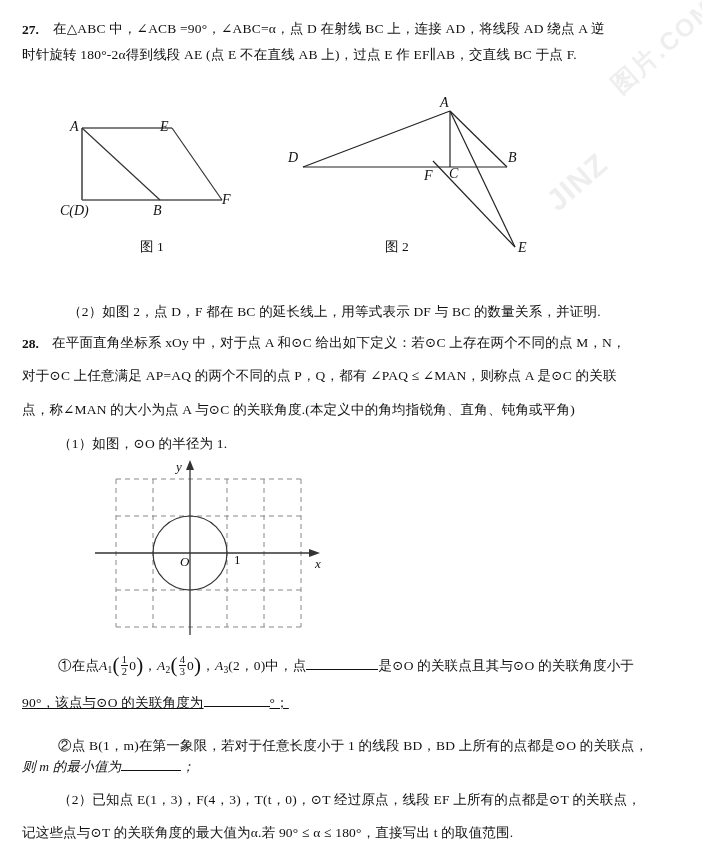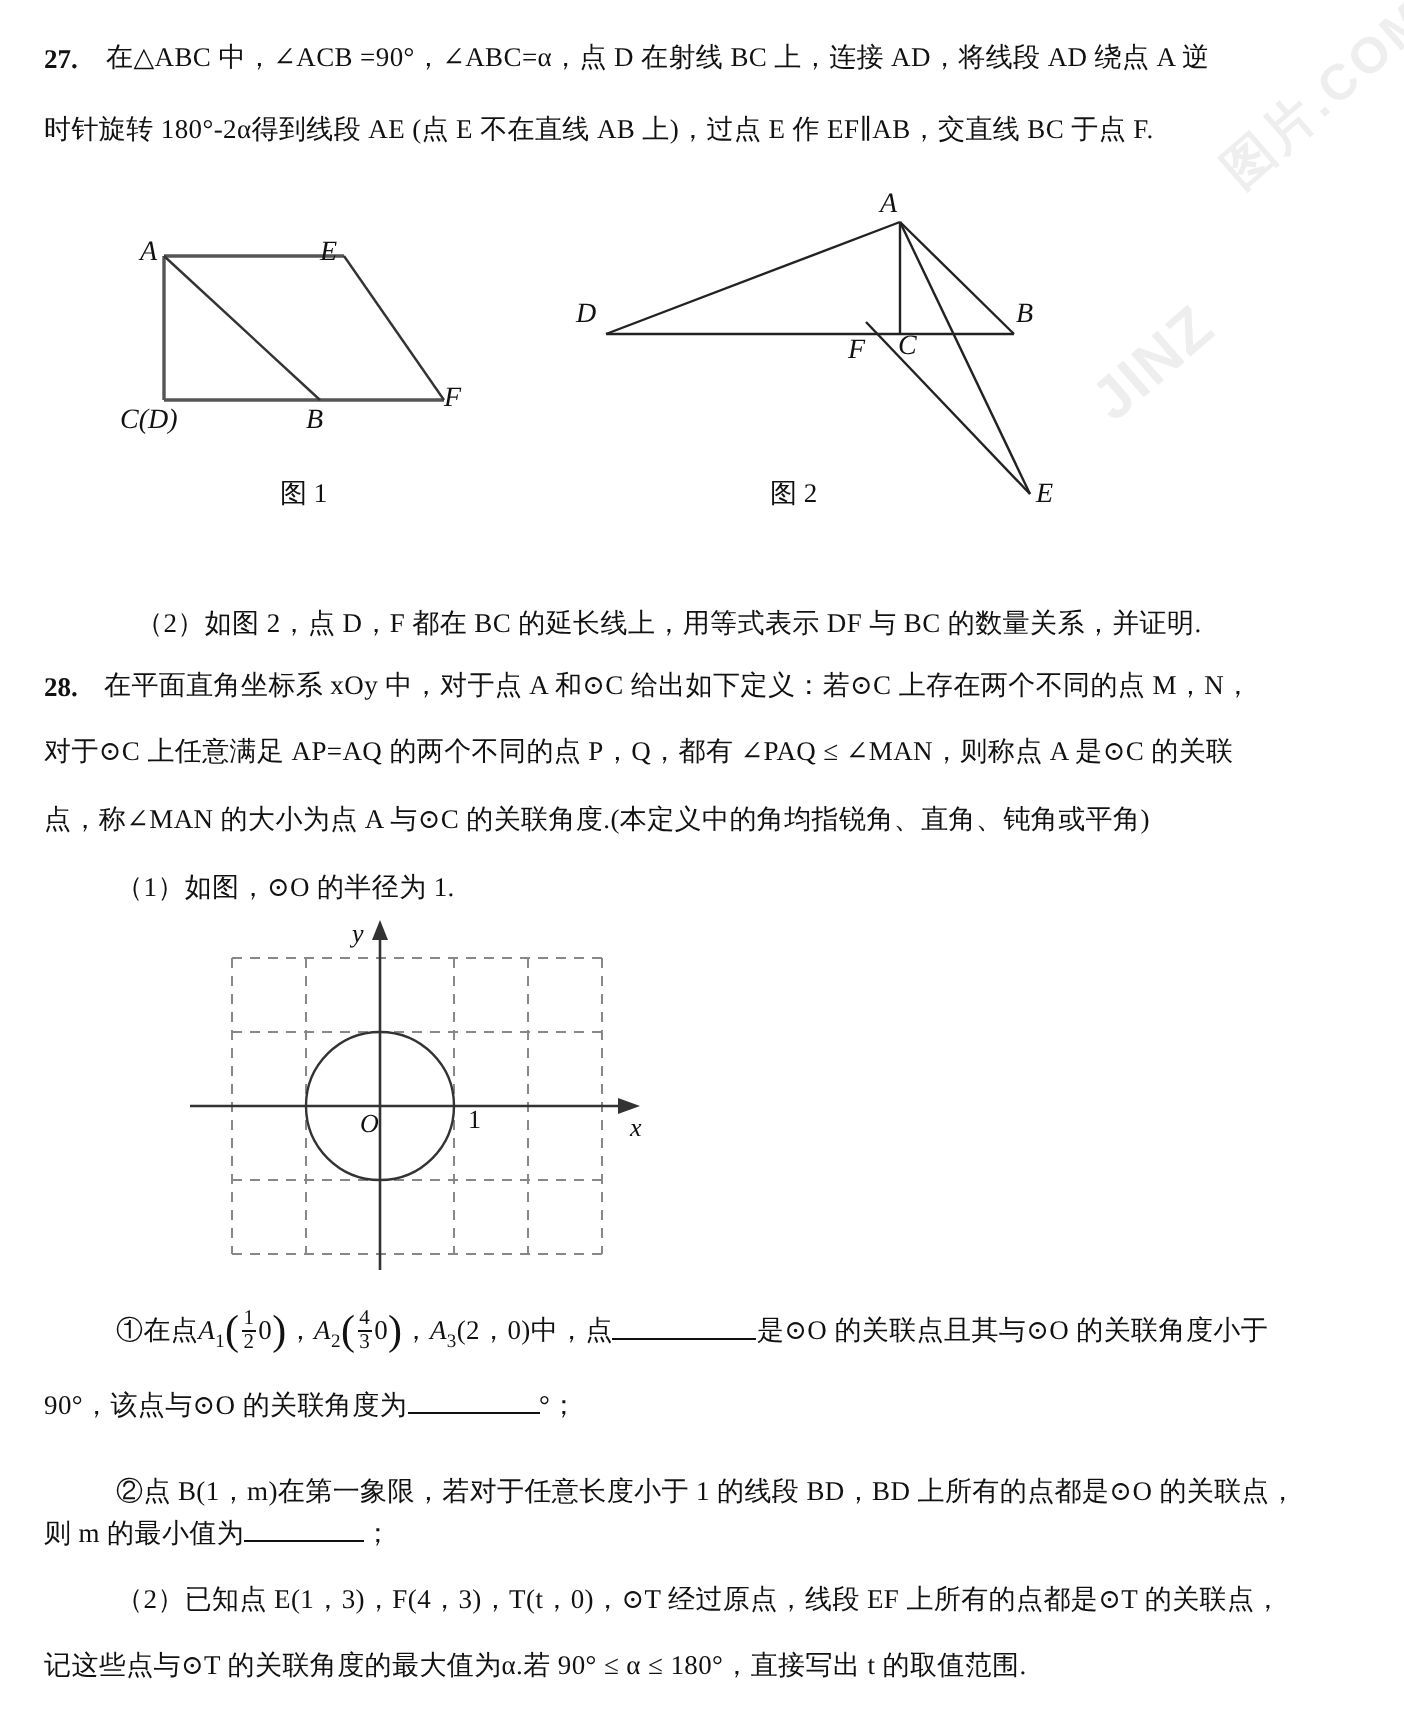--- a/index.html
+++ b/index.html
@@ -142,21 +142,21 @@
 
 <div class="page">
 
   <div class="watermark">
     <span class="wm-text wm-a">JINZ</span>
     <span class="wm-text wm-b">图片.COM</span>
   </div>
 
   <div class="qnum" style="left:22px; top:22px;text-align:center;">27.</div>
   <div class="txt" style="left:53px; top:22px;">在△ABC 中，∠ACB =90°，∠ABC=α，点 D 在射线 BC 上，连接 AD，将线段 AD 绕点 A 逆</div>
-  <div class="txt" style="left:22px; top:58px;">时针旋转 180°-2α得到线段 AE (点 E 不在直线 AB 上)，过点 E 作 EF∥AB，交直线 BC 于点 F.</div>
+  <div class="txt" style="left:22px; top:48px;">时针旋转 180°-2α得到线段 AE (点 E 不在直线 AB 上)，过点 E 作 EF∥AB，交直线 BC 于点 F.</div>
 
   <svg class="fig" style="left:60px; top:110px;" width="190" height="120" viewBox="0 0 190 120">
 
     <line x1="22" y1="18" x2="112" y2="18" stroke="#555" stroke-width="1.7"></line>
     <line x1="22" y1="18" x2="22" y2="90" stroke="#555" stroke-width="1.7"></line>
     <line x1="22" y1="90" x2="162" y2="90" stroke="#555" stroke-width="1.7"></line>
     <line x1="112" y1="18" x2="162" y2="90" stroke="#333" stroke-width="1.2"></line>
     <line x1="22" y1="18" x2="100" y2="90" stroke="#333" stroke-width="1.2"></line>
   </svg>
   <span class="pt-label" style="left:70px; top:119px;">A</span>
@@ -216,27 +216,27 @@
     <circle cx="95" cy="93" r="37" stroke="#333" stroke-width="1.2" fill="none"></circle>
   </svg>
   <span class="axis-label" style="left:176px; top:459px;">y</span>
   <span class="axis-label" style="left:315px; top:556px;">x</span>
   <span class="axis-label" style="left:180px; top:554px;">O</span>
   <span class="tick-label" style="left:234px; top:552px;">1</span>
 
   <div class="txt" style="left:58px; top:655px;">
     <span>①</span><span>在点</span><span class="ital">A</span><span class="sub">1</span><span class="paren">(</span><span class="frac"><span class="num">1</span><span class="den">2</span></span><span>0</span><span class="paren">)</span>，<span class="ital">A</span><span class="sub">2</span><span class="paren">(</span><span class="frac"><span class="num">4</span><span class="den">3</span></span><span>0</span><span class="paren">)</span>，<span class="ital">A</span><span class="sub">3</span><span>(2，0)</span><span>中，点</span><span class="blank b-long"></span><span>是⊙O 的关联点且其与⊙O 的关联角度小于</span>
   </div>
-  <div class="txt" style="left:22px; top:696px;">
+  <div class="txt" style="left:22px; top:696px;text-decoration:underline;">
     <span>90°，该点与⊙O 的关联角度为</span><span class="blank b-mid"></span><span>°；</span>
   </div>
 
   <div class="txt" style="left:58px; top:728px;margin-top:11px;">
     <span>②</span><span>点 B(1，m)在第一象限，若对于任意长度小于 1 的线段 BD，BD 上所有的点都是⊙O 的关联点，</span>
   </div>
-  <div class="txt" style="left:22px; top:760px;">
+  <div class="txt" style="left:22px; top:760px;font-style:italic;">
     <span>则 m 的最小值为</span><span class="blank b-short"></span><span>；</span>
   </div>
 
   <div class="txt" style="left:58px; top:793px;">（2）已知点 E(1，3)，F(4，3)，T(t，0)，⊙T 经过原点，线段 EF 上所有的点都是⊙T 的关联点，</div>
   <div class="txt" style="left:22px; top:826px;">记这些点与⊙T 的关联角度的最大值为α.若 90° ≤ α ≤ 180°，直接写出 t 的取值范围.</div>
 
 </div>
 
 </body></html>

